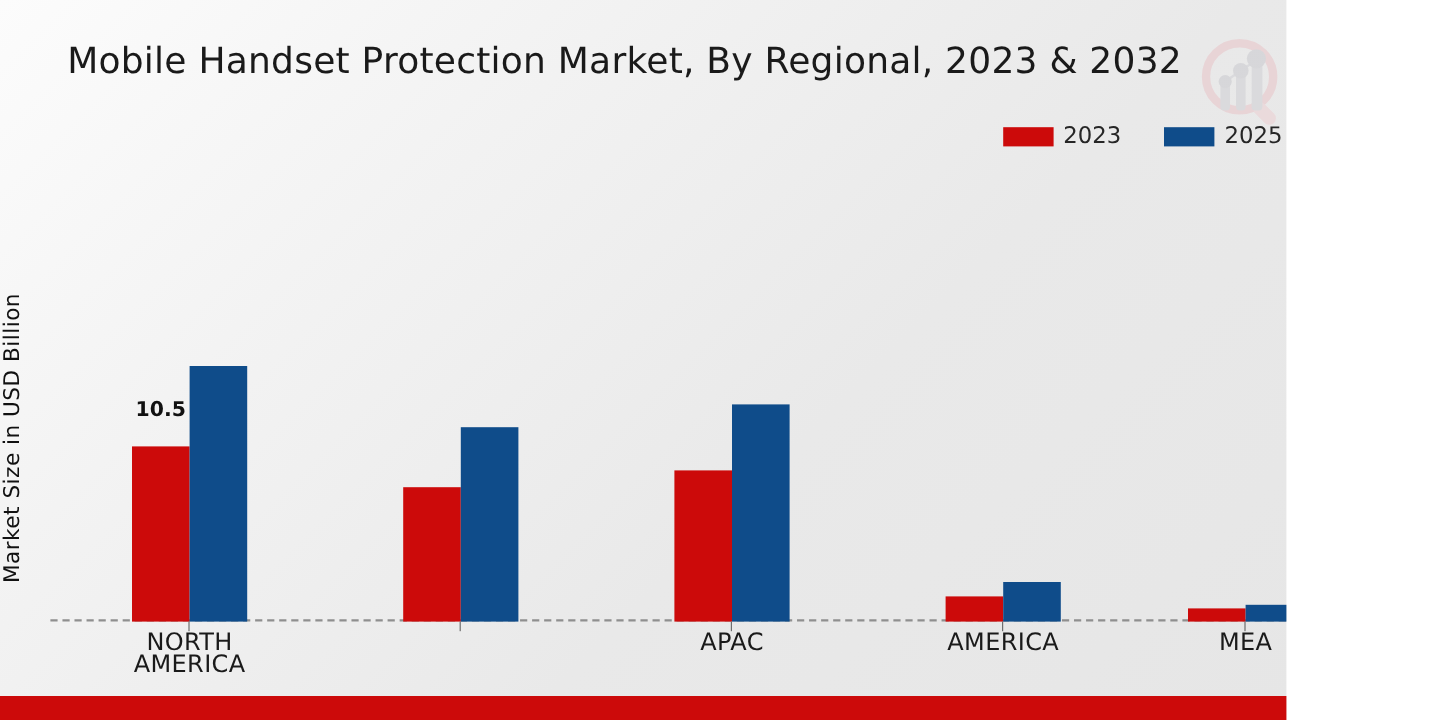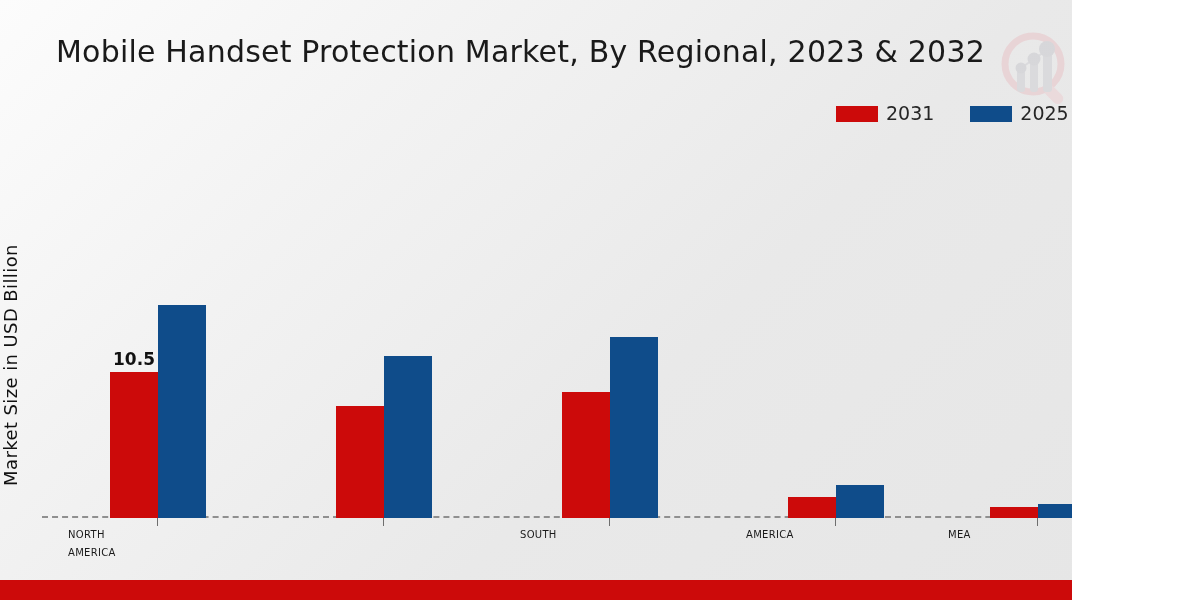--- a/index.html
+++ b/index.html
@@ -113,21 +113,21 @@
     bottom: 0;
     width: 48px;
   }
   .bar-2023 { left: 0px; }
   .bar-2032 { left: 48px; }
 
   .bar-value {
     position: absolute;
     left: -18px;
     bottom: 100%;
-    margin-bottom: 3px;
+    margin-bottom: 20px;
     width: 84px;
     text-align: center;
     font-size: 17px;
     font-weight: bold;
     color: #111;
   }
 
   .tick {
     position: absolute;
     bottom: -8px;
@@ -135,22 +135,22 @@
     width: 1px;
     height: 8px;
     background: #6e6e6e;
   }
 
   .cat-label {
     position: absolute;
     top: 386px;
     left: -42px;
     width: 180px;
-    text-align: left;
-    font-size: 10px;
+    text-align: center;
+    font-size: 20px;
     color: #1a1a1a;
     line-height: 18px;
     letter-spacing: 0.3px;
   }
 
   
   .footer-bar {
     position: absolute;
     left: 0;
     bottom: 0;
@@ -173,21 +173,21 @@
     <circle cx="26" cy="40" r="5.5" fill="#c9c9ce"></circle>
     <circle cx="39" cy="31" r="6.5" fill="#c9c9ce"></circle>
     <circle cx="52" cy="21" r="8" fill="#c9c9ce"></circle>
   </svg>
 
   <div class="chart-title">Mobile Handset Protection Market, By Regional, 2023 &amp; 2032</div>
 
   <div class="legend">
     <div class="legend-item">
       <span class="legend-swatch" style="background:#CC0A0A"></span>
-      <span class="legend-label">2031</span>
+      <span class="legend-label">2023</span>
     </div>
     <div class="legend-item">
       <span class="legend-swatch" style="background:#0F4C8A"></span>
       <span class="legend-label">2025</span>
     </div>
   </div>
 
   <div class="y-axis-title">Market Size in USD Billion</div>
 
   <div id="plot">
@@ -209,21 +209,21 @@
       <div class="bar bar-2023" style="background:#CC0A0A;height:112px"></div>
       <div class="bar bar-2032" style="background:#0F4C8A;height:162px"></div>
       <div class="tick"></div>
     </div>
 
     <div class="group" style="left:520px">
       <div class="bar bar-2023" style="background:#CC0A0A;height:126px"></div>
       <div class="bar bar-2032" style="background:#0F4C8A;height:181px"></div>
       <div class="tick"></div>
       <div class="cat-label">
-        <div>SOUTH</div>
+        <div>APAC</div>
       </div>
     </div>
 
     <div class="group" style="left:746px">
       <div class="bar bar-2023" style="background:#CC0A0A;height:21px"></div>
       <div class="bar bar-2032" style="background:#0F4C8A;height:33px"></div>
       <div class="tick"></div>
       <div class="cat-label">
         <div>AMERICA</div>
       </div>

